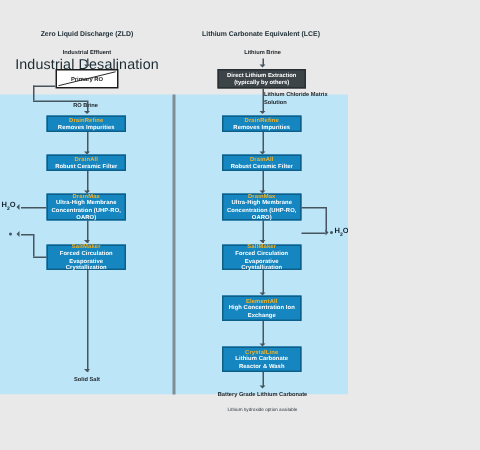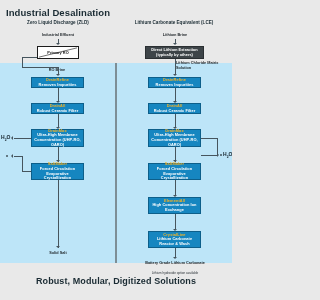--- a/index.html
+++ b/index.html
@@ -16,21 +16,21 @@
   .band-top{position:absolute;left:0;top:0;width:232px;height:63px;background:#e9e9e9;}
   .band-blue{position:absolute;left:0;top:63px;width:232px;height:200px;background:#bde5f8;}
   .band-bot{position:absolute;left:0;top:263px;width:232px;height:37px;background:#e9e9e9;}
 
   
   .divider{position:absolute;left:115px;top:63px;width:1.5px;height:200px;background:#7d8e96;}
 
   
   .col-title{
     position:absolute;text-align:center;width:116px;
-    font-size:9.5px;font-weight:bold;color:#1a2b33;letter-spacing:.1px;
+    font-size:9.5px;font-weight:normal;color:#1a2b33;letter-spacing:.1px;margin-top:31px;
   }
   .col-sub{
     position:absolute;text-align:center;width:116px;
     font-size:4.6px;font-weight:bold;color:#1a2b33;
   }
 
   
   .box{
     position:absolute;box-sizing:border-box;
     display:flex;flex-direction:column;align-items:center;justify-content:center;
@@ -233,15 +233,14 @@
   <div class="box box-blue" style="left:148px;top:231px;width:53px;height:17px;">
     <span class="bname">CrystalLine</span>
     <span class="bdesc">Lithium Carbonate Reactor &amp; Wash</span>
   </div>
 
   <div class="vline" style="left:174.5px;top:248px;height:10px;"></div>
   <div class="arrow-d" style="left:172.8px;top:256.5px;"></div>
   <div class="flabel" style="left:145px;top:261px;width:60px;">Battery Grade Lithium Carbonate</div>
   <div class="flabel-sm" style="left:145px;top:272px;width:60px;">Lithium hydroxide option available</div>
 
-  <div class="footer">Robust, Modular, Digitized Solutions</div>
 
 </div>
 
 </body></html>

